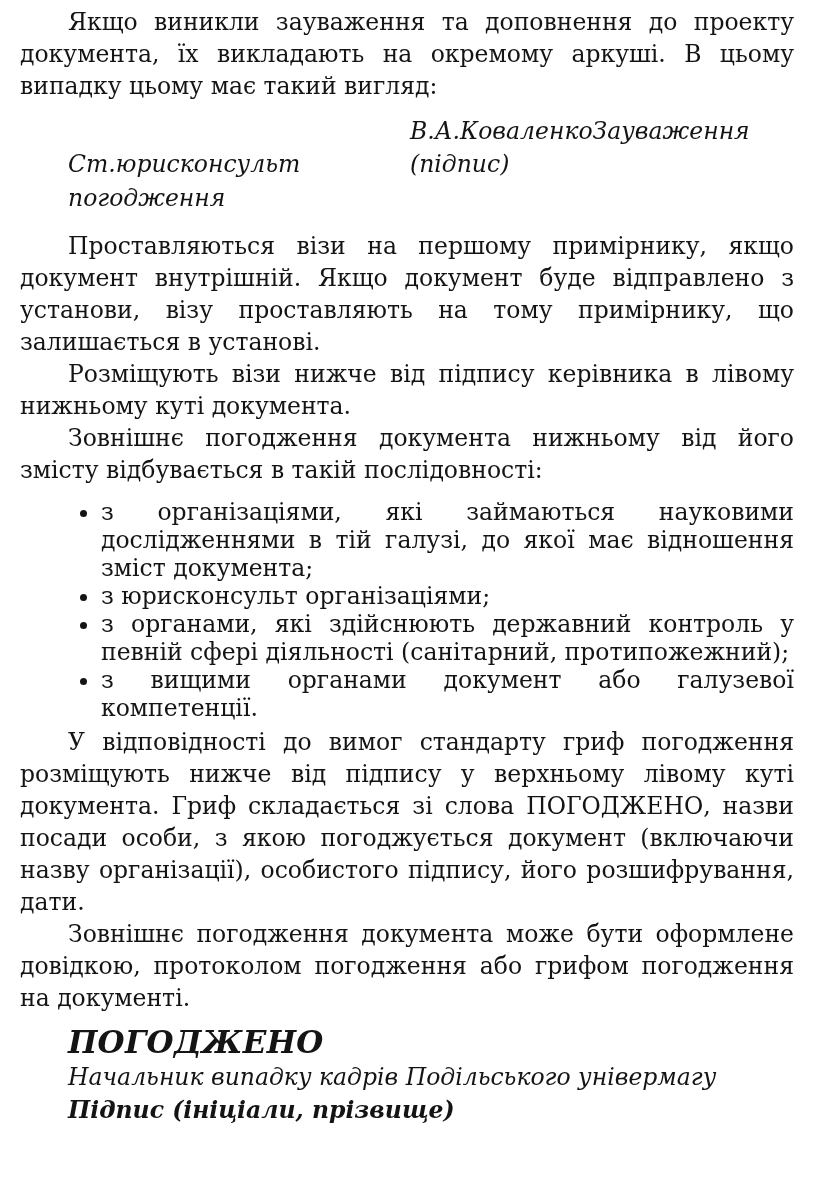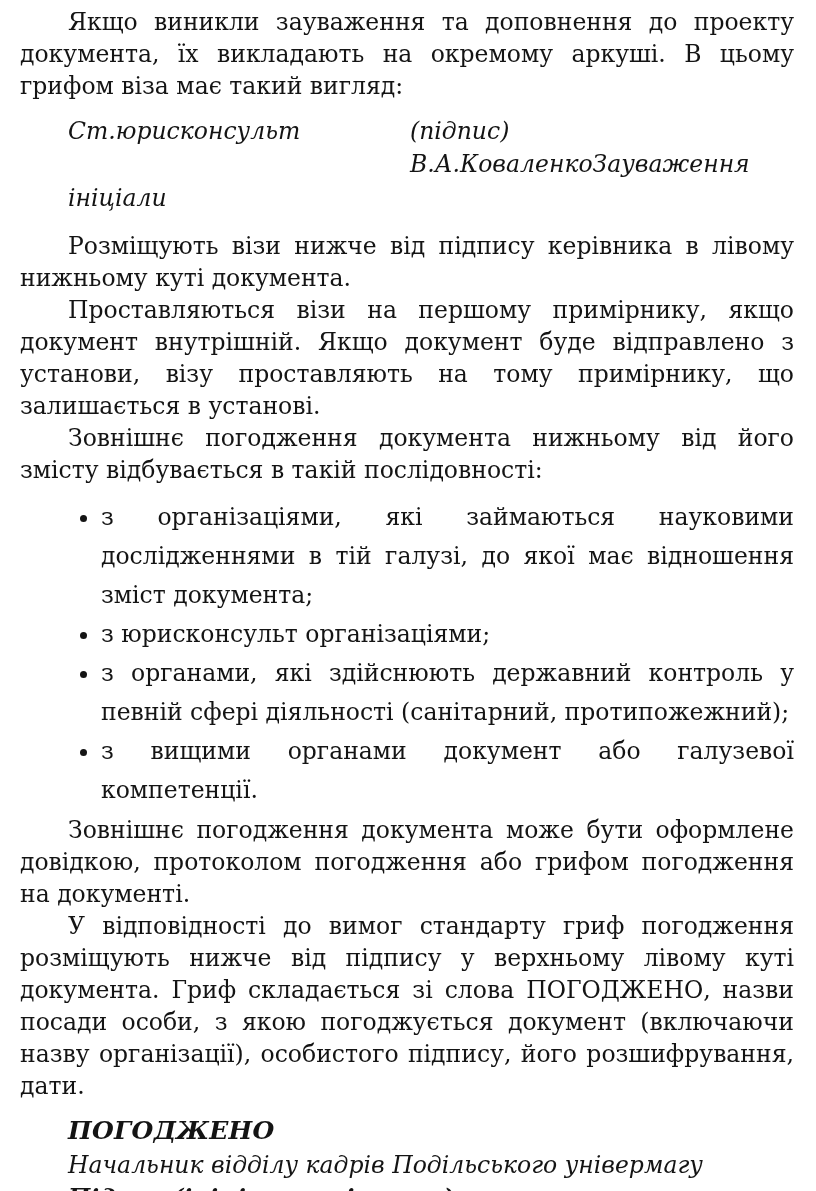--- a/index.html
+++ b/index.html
@@ -32,69 +32,69 @@
   }
   .visa-line { line-height: 35px; }
   
   .bullets {
     list-style: disc outside;
     margin: 12px 0 4px 0;
     padding-left: 81px;
   }
   .bullets li {
     text-align: justify;
-    line-height: 39px;
+    line-height: 28px;
   }
   
   .approval {
     font-style: italic;
     margin: 12px 0 0 48px;
     line-height: 33px;
   }
   .approval .stamp {
     font-weight: bold;
-    font-size: 25px;
+    font-size: 31px;
     letter-spacing: 0.3px;
     margin-bottom: 2px;
   }
   .bold { font-weight: bold; }
 </style>
 </head>
 <body>
 
 <div class="page">
 
-  <p class="para">Якщо виникли зауваження та доповнення до проекту документа, їх викладають на окремому аркуші. В цьому грифом віза має такий вигляд:</p>
+  <p class="para">Якщо виникли зауваження та доповнення до проекту документа, їх викладають на окремому аркуші. В цьому випадку цьому має такий вигляд:</p>
 
   <div class="visa">
+    <div class="visa-row">
+      <span></span>
+      <span>В.А.КоваленкоЗауваження</span>
+    </div>
     <div class="visa-row">
       <span>Ст.юрисконсульт</span>
       <span>(підпис)</span>
     </div>
-    <div class="visa-row">
-      <span></span>
-      <span>В.А.КоваленкоЗауваження</span>
-    </div>
-    <div class="visa-line">ініціали</div>
+    <div class="visa-line">погодження</div>
   </div>
 
+  <p class="para">Проставляються візи на першому примірнику, якщо документ внутрішній. Якщо документ буде відправлено з установи, візу проставляють на тому примірнику, що залишається в установі.</p>
   <p class="para">Розміщують візи нижче від підпису керівника в лівому нижньому куті документа.</p>
-  <p class="para">Проставляються візи на першому примірнику, якщо документ внутрішній. Якщо документ буде відправлено з установи, візу проставляють на тому примірнику, що залишається в установі.</p>
   <p class="para">Зовнішнє погодження документа нижньому від його змісту відбувається в такій послідовності:</p>
 
   <ul class="bullets">
     <li>з організаціями, які займаються науковими дослідженнями в тій галузі, до якої має відношення зміст документа;</li>
     <li>з юрисконсульт організаціями;</li>
     <li>з органами, які здійснюють державний контроль у певній сфері діяльності (санітарний, протипожежний);</li>
     <li>з вищими органами документ або галузевої компетенції.</li>
   </ul>
 
+  <p class="para">У відповідності до вимог стандарту гриф погодження розміщують нижче від підпису у верхньому лівому куті документа. Гриф складається зі слова ПОГОДЖЕНО, назви посади особи, з якою погоджується документ (включаючи назву організації), особистого підпису, його розшифрування, дати.</p>
   <p class="para">Зовнішнє погодження документа може бути оформлене довідкою, протоколом погодження або грифом погодження на документі.</p>
-  <p class="para">У відповідності до вимог стандарту гриф погодження розміщують нижче від підпису у верхньому лівому куті документа. Гриф складається зі слова ПОГОДЖЕНО, назви посади особи, з якою погоджується документ (включаючи назву організації), особистого підпису, його розшифрування, дати.</p>
 
   <div class="approval">
     <div class="stamp">ПОГОДЖЕНО</div>
-    <div>Начальник відділу кадрів Подільського універмагу</div>
+    <div>Начальник випадку кадрів Подільського універмагу</div>
     <div class="bold">Підпис (ініціали, прізвище)</div>
 
   </div>
 
 </div>
 
 </body></html>

